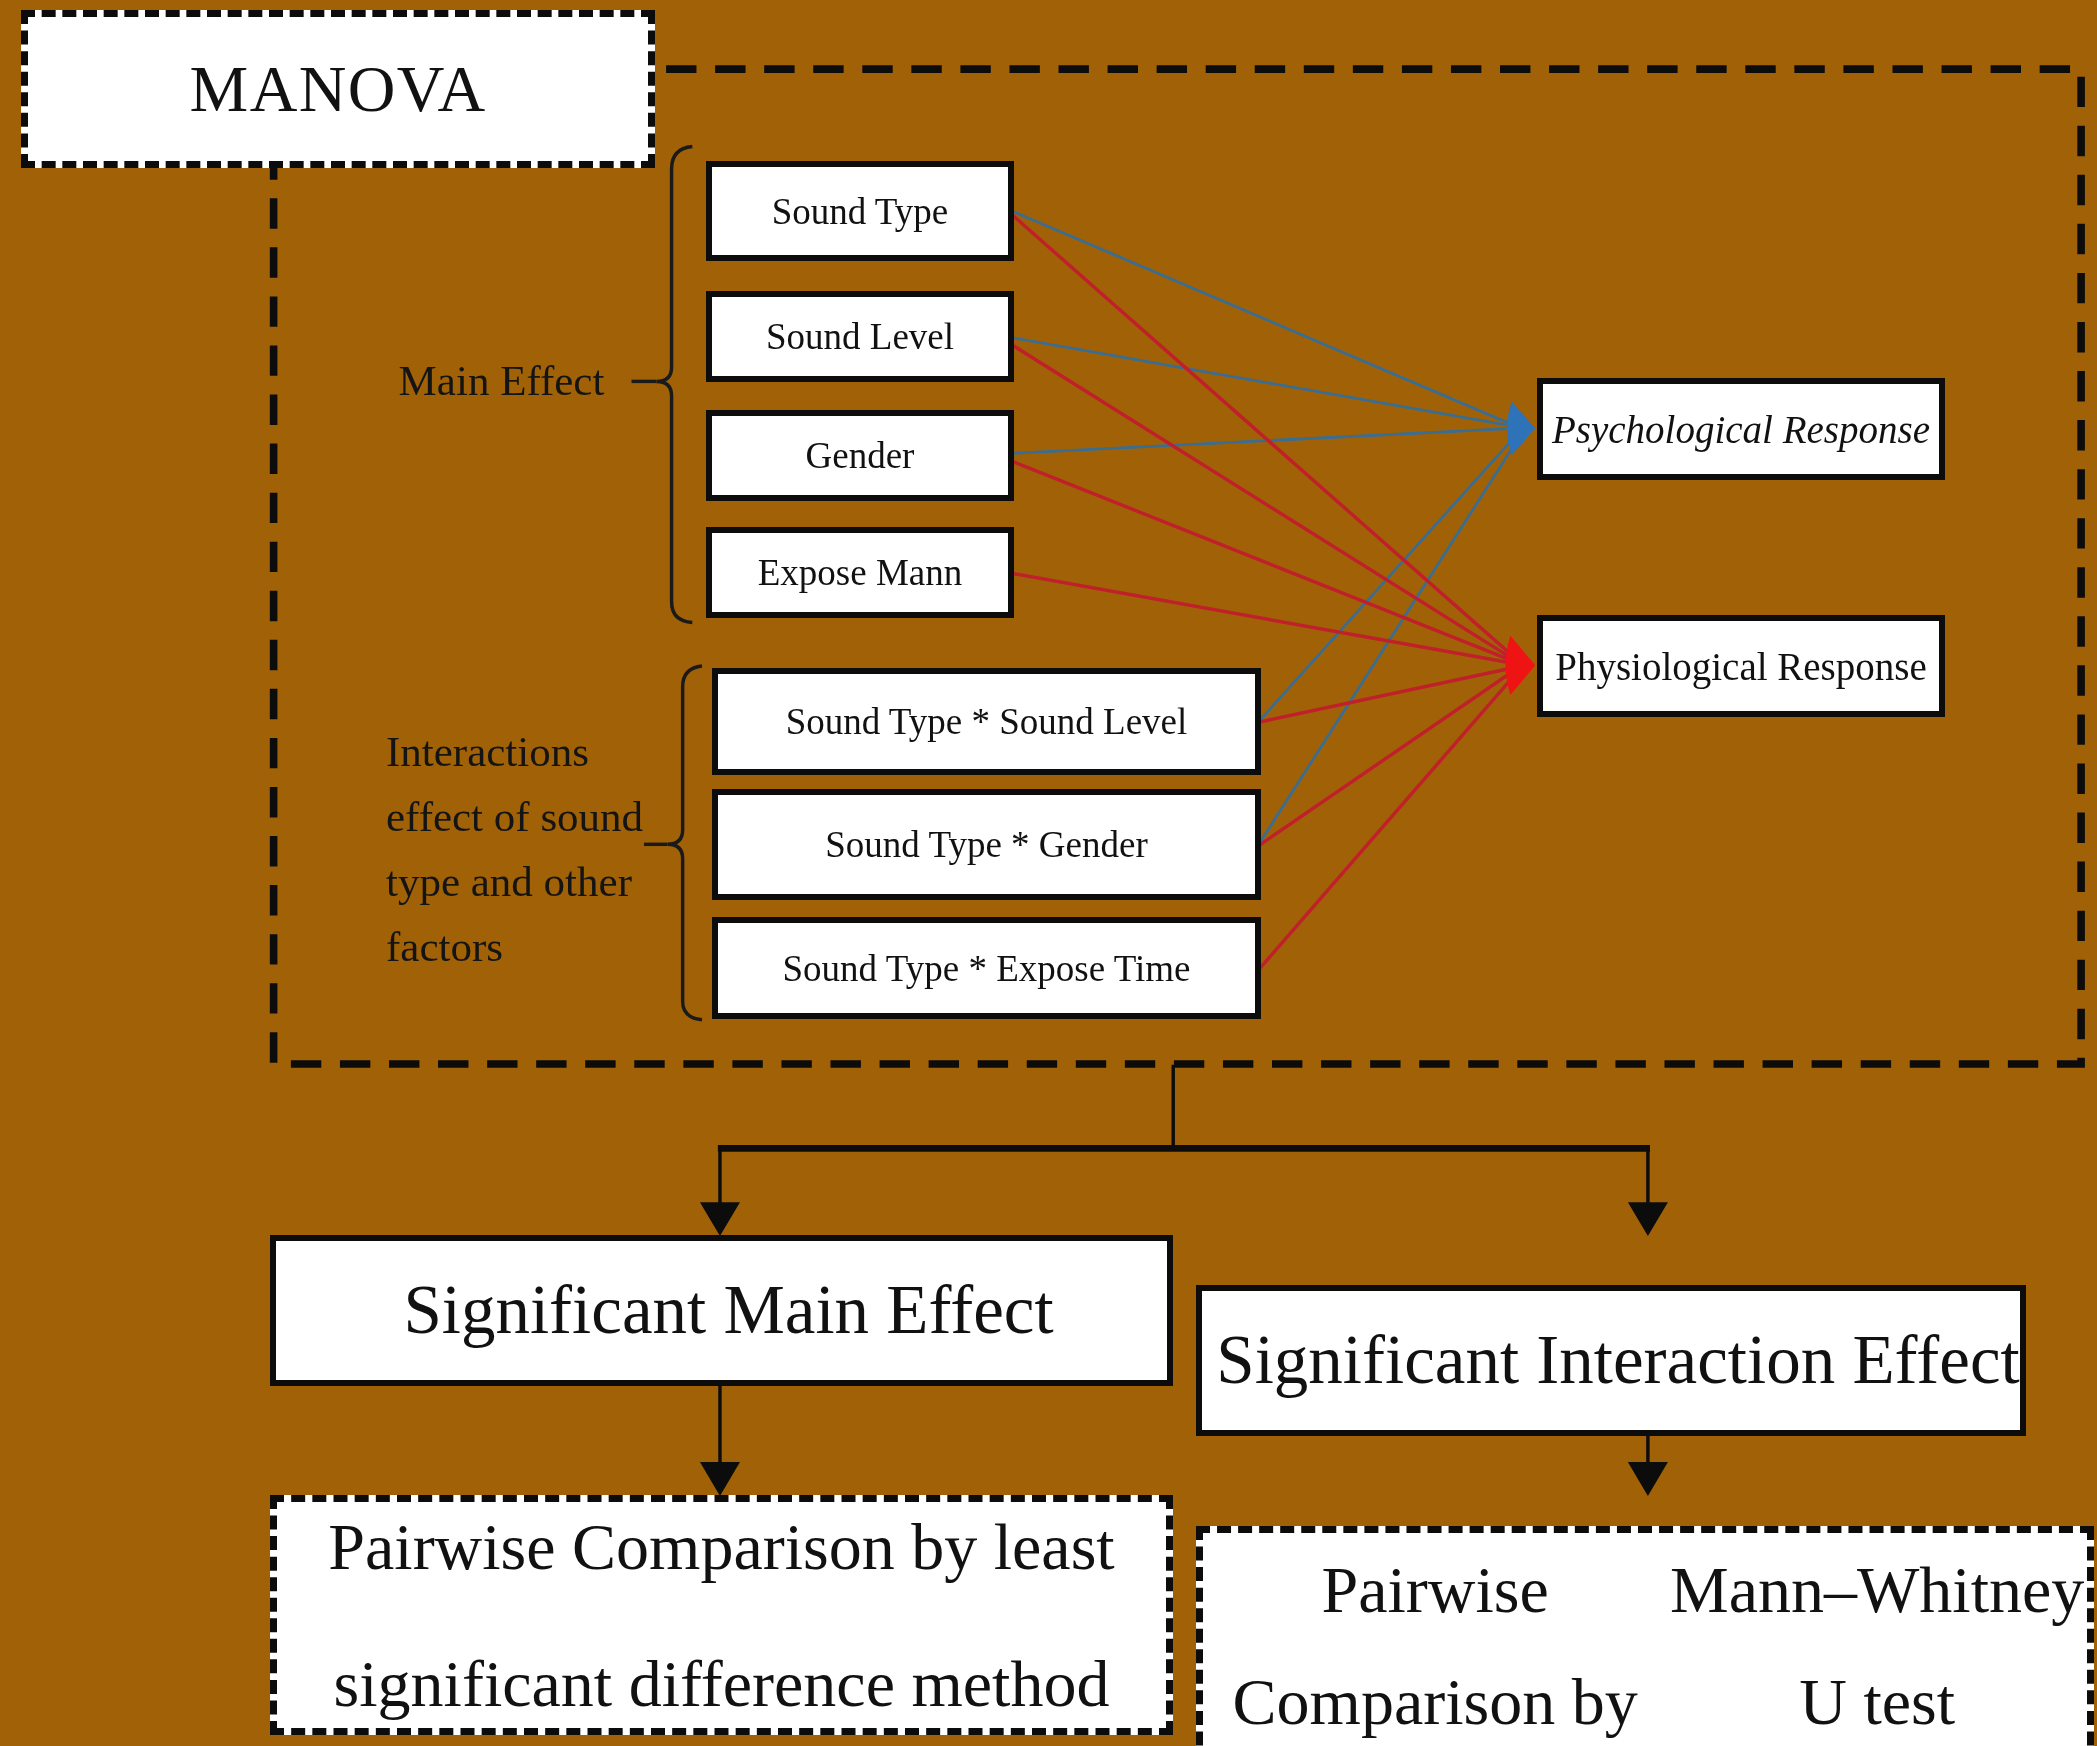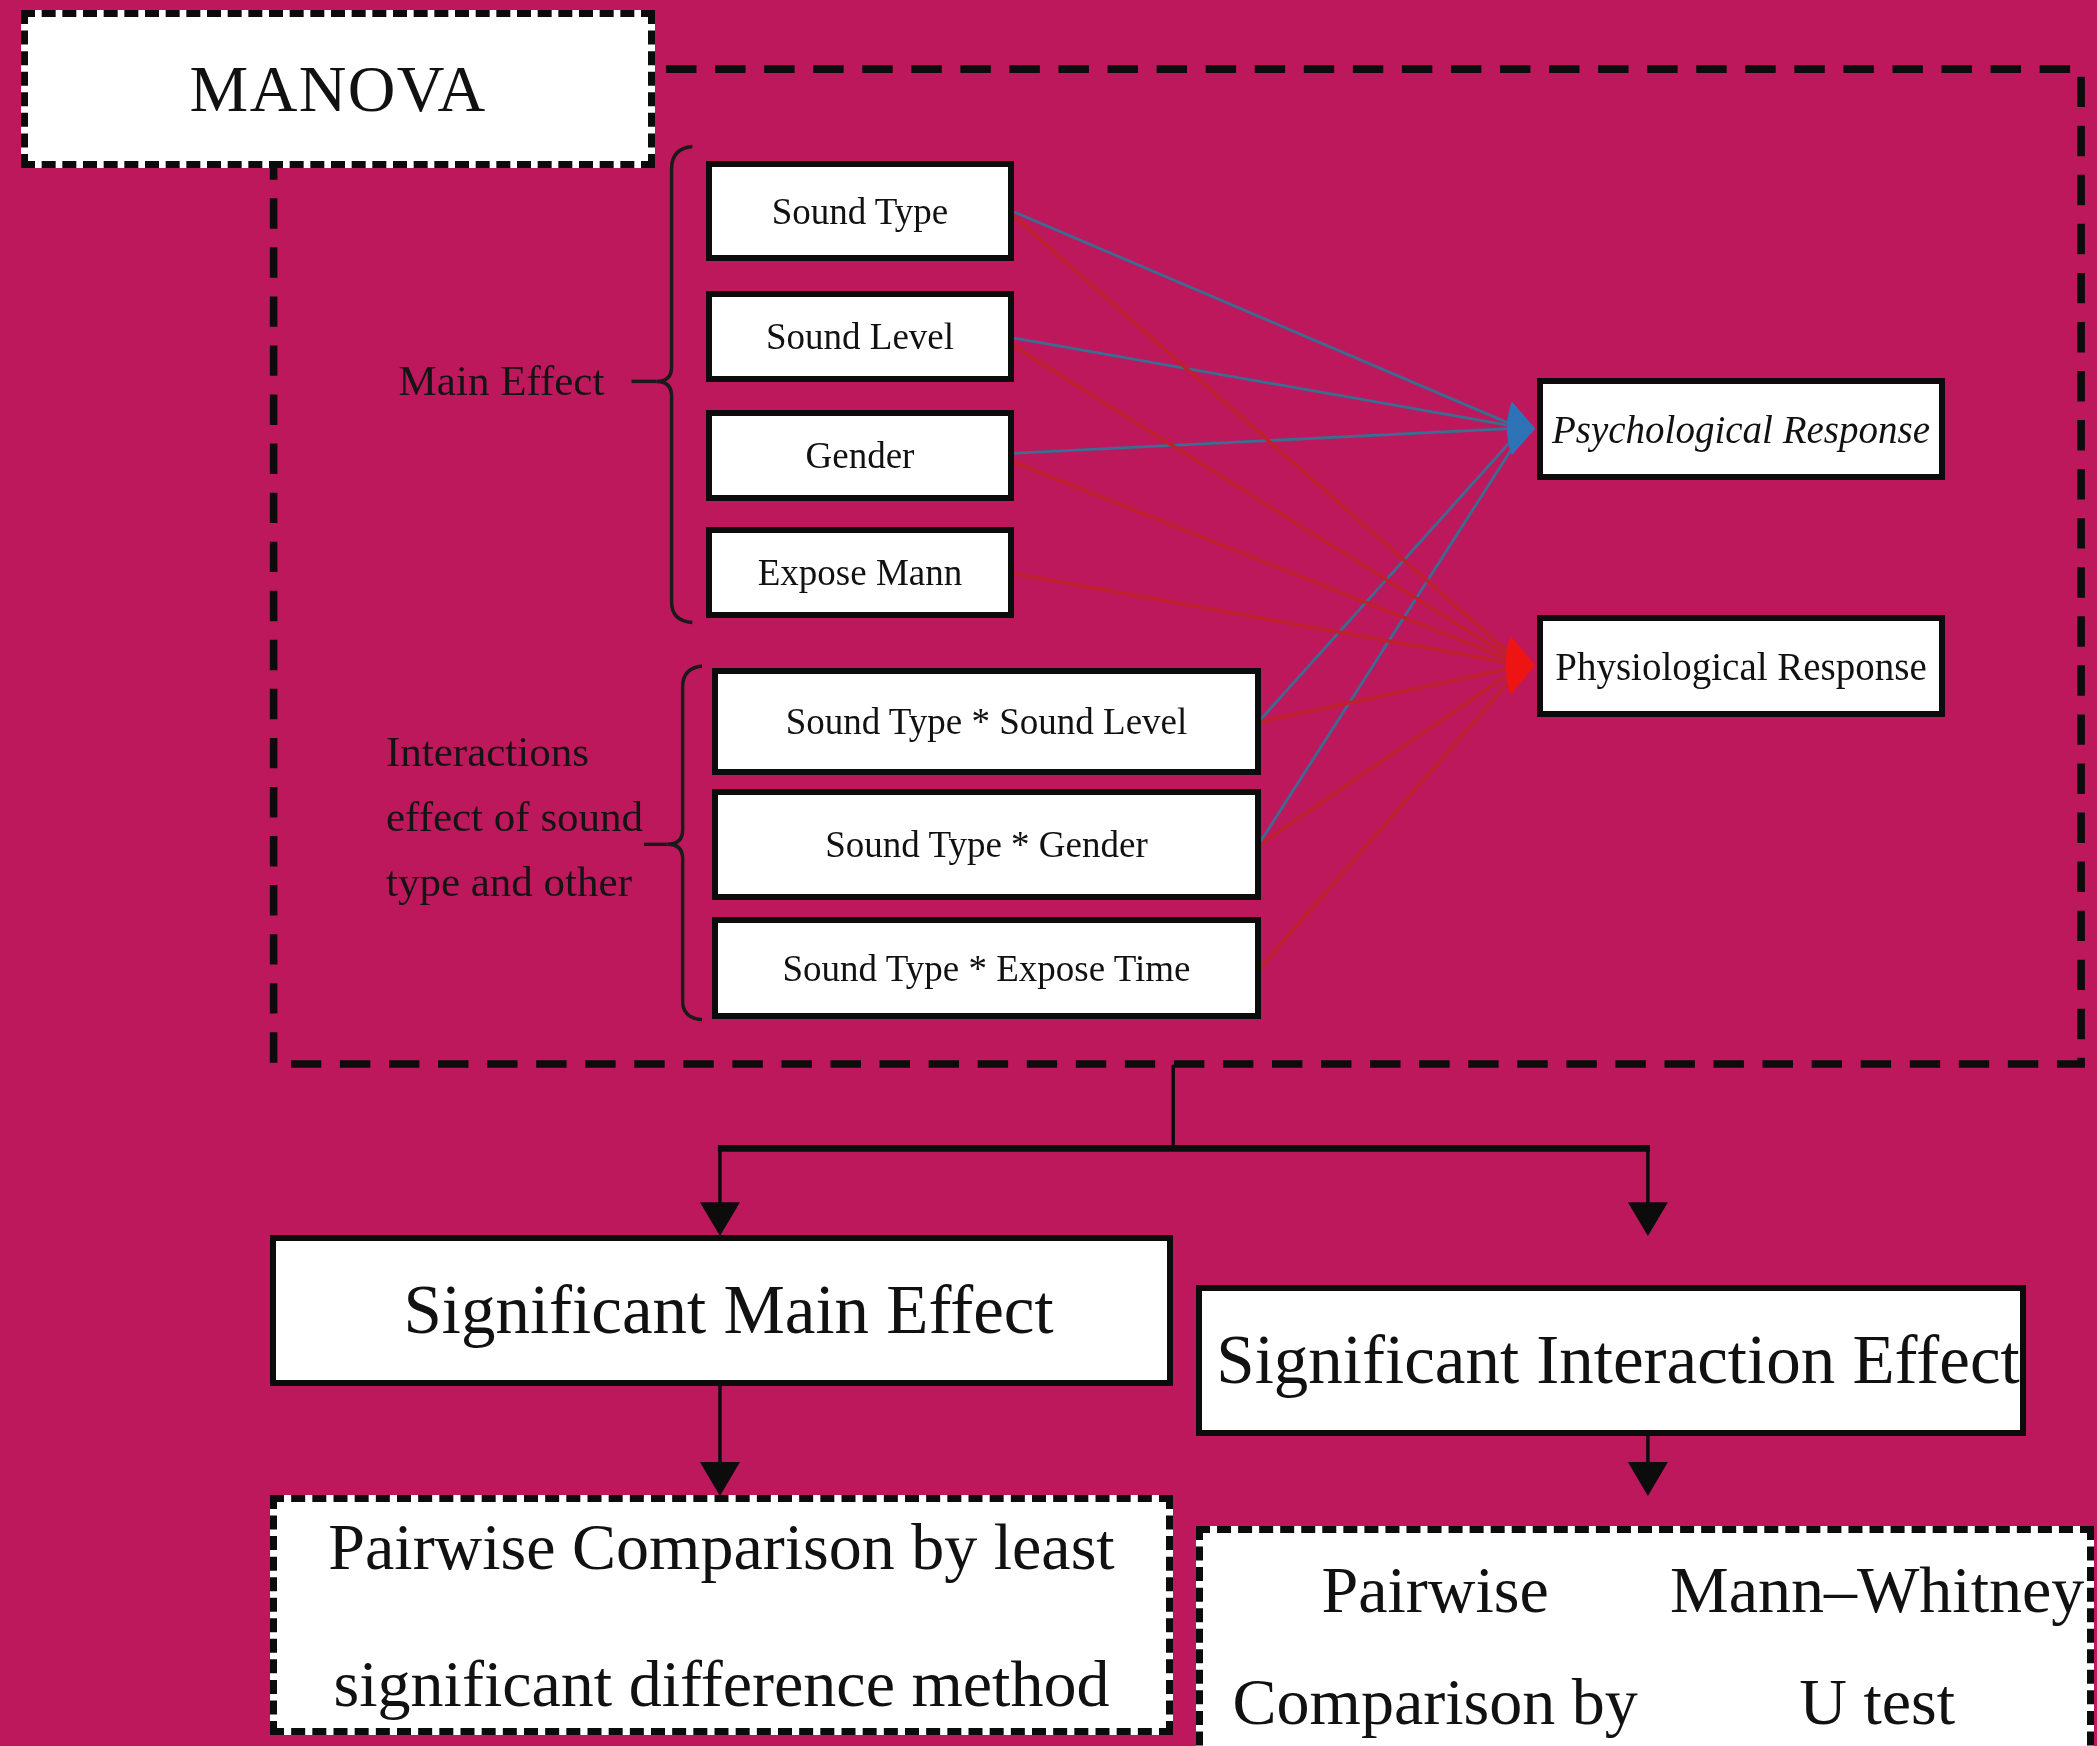--- a/index.html
+++ b/index.html
@@ -1,19 +1,19 @@
 <!DOCTYPE html>
 <html style="font-size:11px"><head>
 <meta charset="utf-8">
 <style>
   html,body{margin:0;padding:0;background:#ffffff;}
   #stage{
     position:relative;
     width:2097px;height:1746px;
-    background:#be185d;
+    background:#a16207;
     font-family:"Liberation Serif", serif;
     color:#111;
     overflow:hidden;
   }
   #wires{position:absolute;left:0;top:0;z-index:1;}
   .box{
     position:absolute;
     box-sizing:border-box;
     background:#ffffff;
     border:6.2px solid #0c0c0c;
@@ -90,20 +90,21 @@
   <div id="manova-box" class="box dashedbox manova-font">
     <span>MANOVA</span>
   </div>
 
   <div class="lbl group-font" style="left:339px;top:355px;width:325px;height:51px;">Main Effect</div>
 
   <div id="interactions-label">
     <div>Interactions</div>
     <div>effect of sound</div>
     <div>type and other</div>
+    <div>factors</div>
   </div>
 
   <div class="box factor-font" style="left:706px;top:161px;width:308px;height:100px;">
     <span>Sound Type</span>
   </div>
   <div class="box factor-font" style="left:706px;top:291px;width:308px;height:91px;">
     <span>Sound Level</span>
   </div>
   <div class="box factor-font" style="left:706px;top:410px;width:308px;height:91px;">
     <span>Gender</span>

